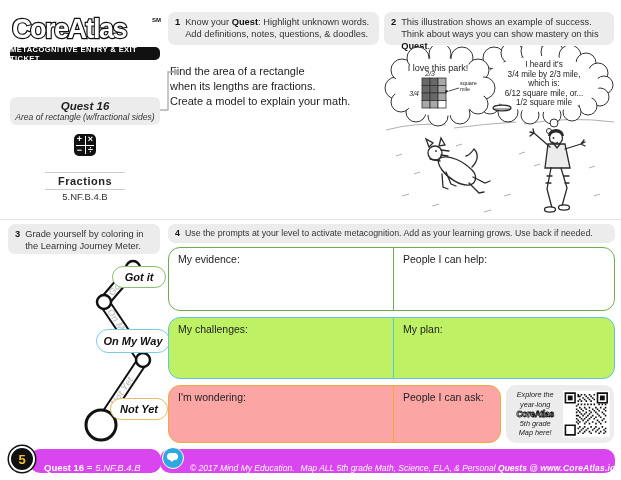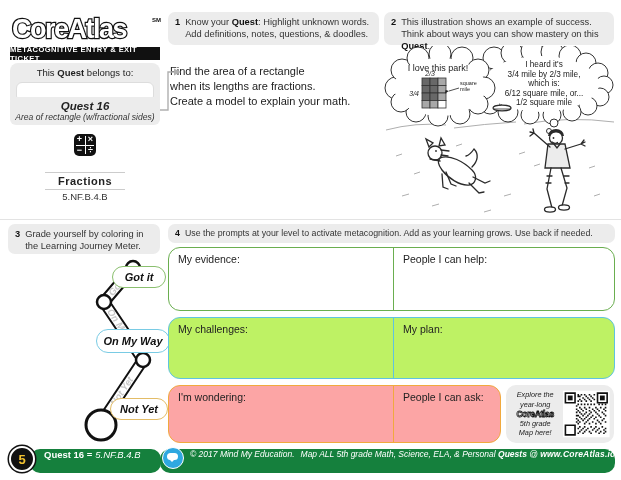--- a/index.html
+++ b/index.html
@@ -4,21 +4,21 @@
 <style>
   html,body{margin:0;padding:0;background:#fff;}
   #page{position:relative;width:621px;height:480px;background:#fff;overflow:hidden;
         font-family:"Liberation Sans",sans-serif;color:#222;}
   .abs{position:absolute;}
 
   
   .logo-svg{position:absolute;left:8px;top:8px;}
   .banner{position:absolute;left:10px;top:47px;width:150px;height:13px;background:#111;color:#fff;
           font-size:7.6px;font-weight:bold;letter-spacing:.4px;display:flex;align-items:center;
-          justify-content:center;border-radius:0;}
+          justify-content:center;border-radius:5px;}
   .belongs{position:absolute;left:10px;top:63px;width:150px;height:45px;background:#ececec;border-radius:8px;}
   .belongs-label{font-size:9.5px;text-align:center;margin-top:4px;color:#222;}
   .belongs-input{position:absolute;left:6px;top:19px;width:126px;height:18px;border:1px solid #ddd;
           border-radius:6px;background:#fff;font-size:10px;padding:0 5px;}
   .questcard{position:absolute;left:10px;top:97px;width:150px;height:28px;background:#ececec;border-radius:6px;
           display:flex;flex-direction:column;align-items:center;justify-content:center;font-style:italic;}
   .questcard .t{font-size:11.5px;font-weight:bold;}
   .questcard .s{font-size:8.6px;color:#333;}
   .mathicon{position:absolute;left:74px;top:134px;width:22px;height:22px;background:#111;border-radius:5px;
           display:grid;grid-template-columns:1fr 1fr;grid-template-rows:1fr 1fr;color:#fff;font-size:9px;font-weight:bold;}
@@ -54,21 +54,21 @@
   .oval{position:absolute;background:#fff;border:1.6px solid;border-radius:999px;display:flex;align-items:center;
         justify-content:center;font-weight:bold;font-style:italic;font-size:11px;color:#111;box-sizing:border-box;}
 
   
   .qrpanel{position:absolute;left:506px;top:385px;width:108px;height:58px;background:#ececec;border-radius:10px;
         display:flex;align-items:center;padding:0 4px;box-sizing:border-box;gap:3px;}
   .qrtext{width:52px;text-align:center;font-size:7.3px;font-style:italic;line-height:1.25;color:#222;}
   .qrbrand{font-style:normal;font-weight:bold;font-size:8.5px;color:#fff;-webkit-text-stroke:.8px #111;letter-spacing:-.3px;}
 
   
-  .bar{position:absolute;height:24px;background:#15803d;border-radius:10px;color:#fff;display:flex;align-items:flex-start;}
+  .bar{position:absolute;height:24px;background:#d946ef;border-radius:10px;color:#fff;display:flex;align-items:flex-end;}
   .bar-left{left:30px;top:449px;width:131px;padding-left:14px;box-sizing:border-box;font-size:9.5px;}
   .bar-left .q{font-weight:bold;}
   .bar-left .st{font-style:italic;margin-left:3px;}
   .badge{position:absolute;left:9px;top:446px;width:26px;height:26px;border-radius:50%;background:#111;
         border:2px solid #fff;box-shadow:0 0 0 1.5px #111;box-sizing:border-box;color:#f2c230;font-weight:bold;
         font-size:13px;display:flex;align-items:center;justify-content:center;z-index:3;}
   .bar-main{left:160px;top:449px;width:455px;padding-left:30px;box-sizing:border-box;font-size:8.5px;
         font-style:italic;white-space:nowrap;}
   .bar-main b{font-style:italic;}
   .site{font-weight:bold;letter-spacing:.2px;}
@@ -85,24 +85,20 @@
 <body>
 
 <div id="page">
 
   <svg class="logo-svg" width="156" height="40" viewBox="0 0 156 40">
     <text x="4" y="30" font-size="27" font-weight="bold" letter-spacing="-1.5" fill="#fff" stroke="#111" stroke-width="2.4" paint-order="stroke">CoreAtlas</text>
     <text x="144" y="14" font-size="6" fill="#111" font-weight="bold">SM</text>
   </svg>
   <div class="banner">METACOGNITIVE ENTRY &amp; EXIT TICKET</div>
 
-  <div class="belongs">
-    <div class="belongs-label"><span>This </span><b>Quest</b><span> belongs to:</span></div>
-    <input class="belongs-input" type="text" value="" style="">
-  </div>
 
   <div class="questcard">
     <div class="t">Quest 16</div>
     <div class="s">Area of rectangle (w/fractional sides)</div>
   </div>
 
   <div class="mathicon">
     <span>+</span>
       <span>×</span>
       <span>−</span>

